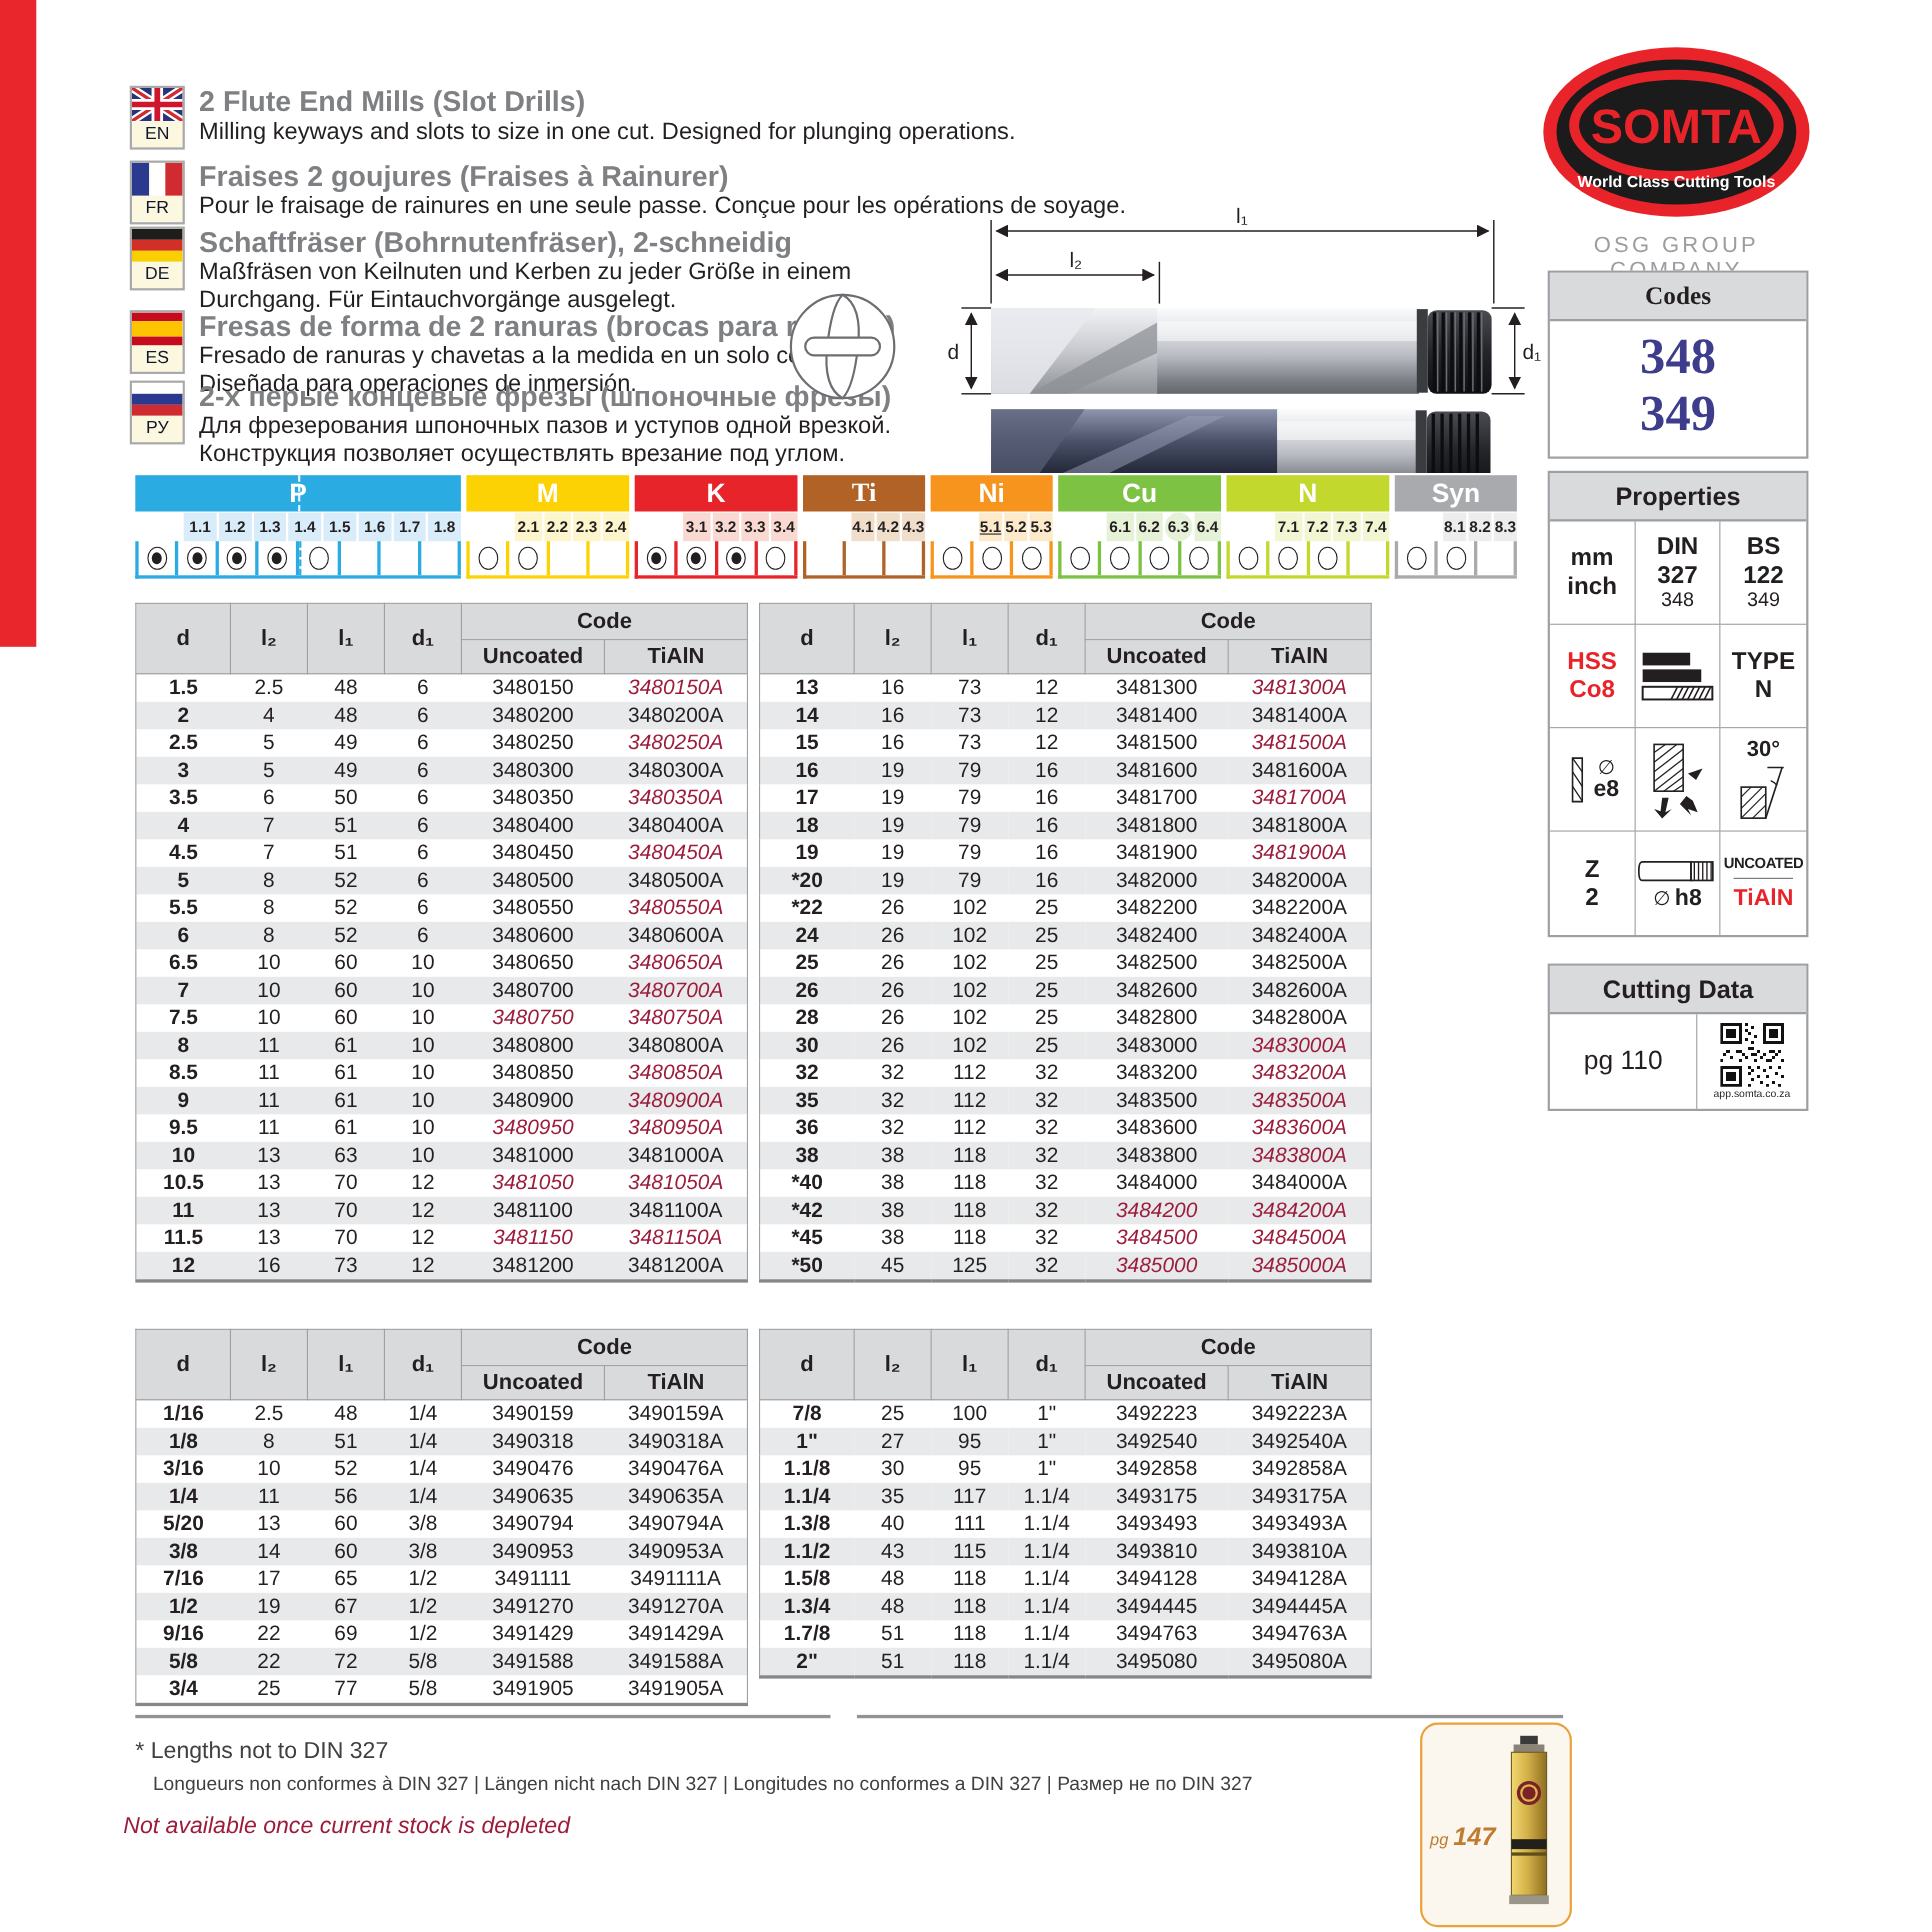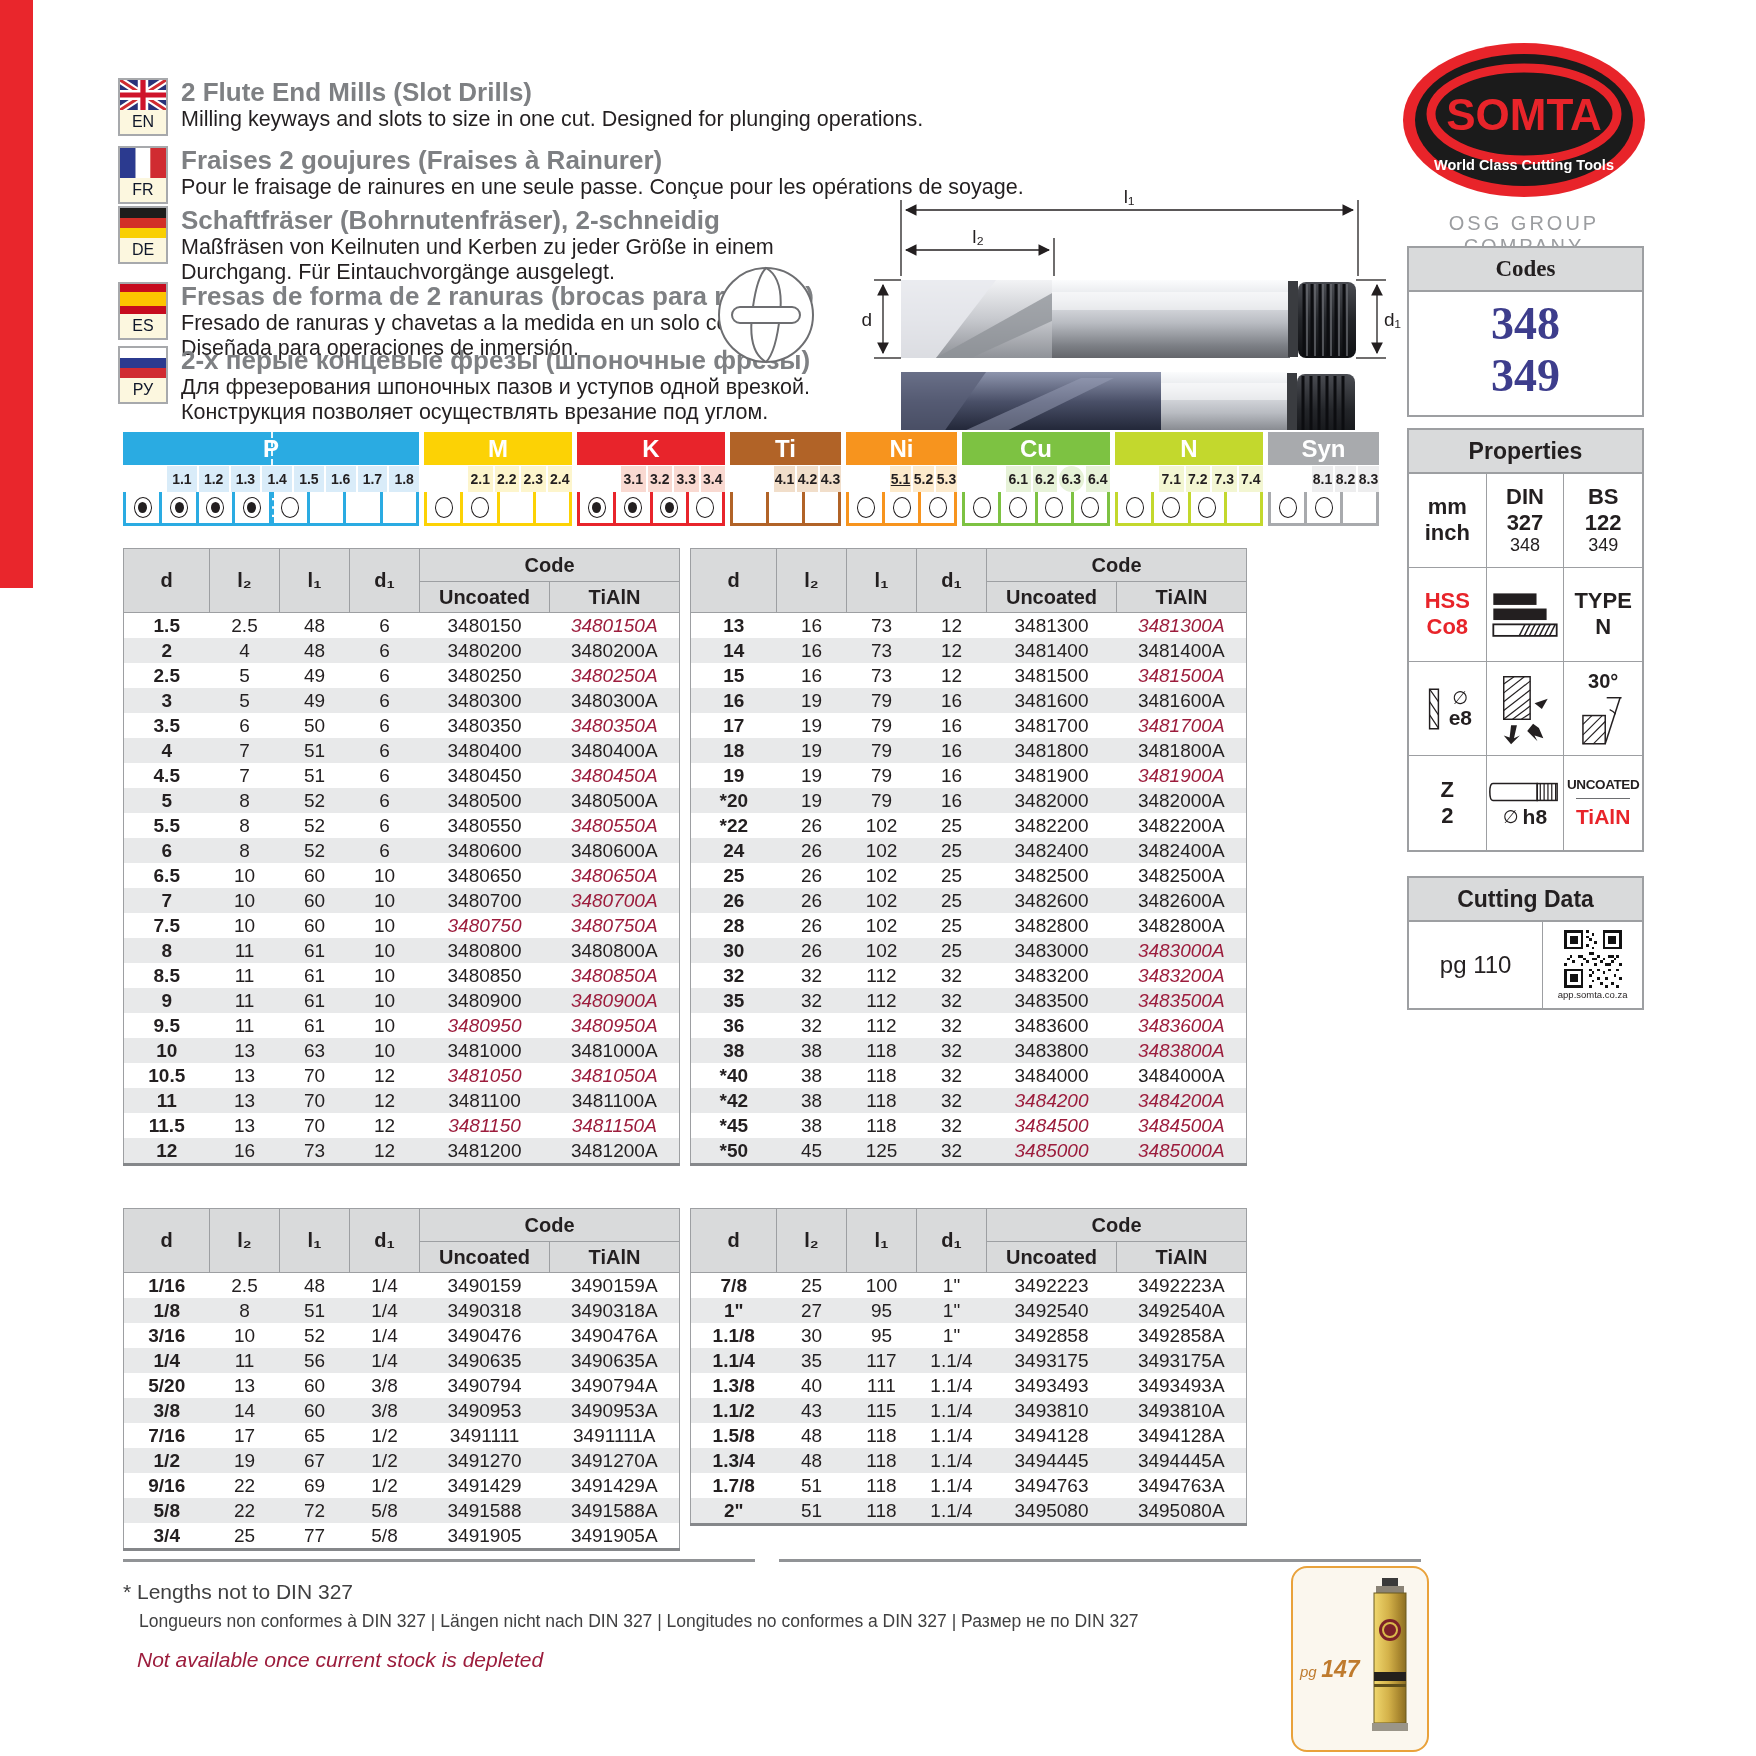--- a/index.html
+++ b/index.html
@@ -68,21 +68,21 @@
   .spec th{background:#d9dadb;font-weight:bold;font-size:20px;border:1.3px solid #9d9fa2;height:32px;padding:0;text-align:center;}
   .spec th.sub{height:30px;}
   .spec td{padding:0;text-align:center;font-size:19px;height:25px;}
   .spec tbody tr:nth-child(even){background:#e8e9ea;}
   .spec td.dcol{font-weight:bold;}
   .spec td.disc{color:#9c1c3c;font-style:italic;}
 
   .divider{position:absolute;height:3px;background:#919396;}
   .fn-star{left:123px;top:1580px;font-size:21px;color:#404041;}
   .fn-multi{left:139px;top:1611px;font-size:17.5px;color:#404041;}
-  .fn-disc{left:137px;top:1648px;font-size:21px;font-style:italic;color:#9c1c3c;}
+  .fn-disc{left:112px;top:1648px;font-size:21px;font-style:italic;color:#9c1c3c;}
 
   .pg-box{left:1291px;top:1566px;width:134px;height:182px;border:2.5px solid #e9a23b;border-radius:16px;background:#fbf7ee;}
   .pg-text{position:absolute;left:7px;top:88px;color:#bf7b2e;font-style:italic;white-space:nowrap;}
   .pg-text .pgw{font-size:15px;}
   .pg-text .pgn{font-size:23px;font-weight:bold;}
   .can-svg{position:absolute;right:9px;top:8px;}
 </style>
 </head>
 <body>
 
@@ -554,21 +554,21 @@
             <div class="radio-o">
               <div class="radio-dot"></div>
             </div>
           </div>
           <div class="mat-radio">
             <div class="radio-o"></div>
           </div>
         </div>
       </div>
       <div class="mat-group" style="--c: #b16327; width: 111px;">
-        <div class="mat-head" style="background: rgb(177, 99, 39);">Ti</div>
+        <div class="mat-head" style="background: rgb(177, 99, 39); font-family: Liberation Serif, serif;">Ti</div>
         <div class="mat-nums">
           <div class="mat-num" style="background: rgb(241, 222, 202);">4.1</div>
           <div class="mat-num" style="background: rgb(241, 222, 202);">4.2</div>
           <div class="mat-num" style="background: rgb(241, 222, 202);">4.3</div>
         </div>
         <div class="mat-radios">
           <div class="mat-radio"></div>
           <div class="mat-radio"></div>
           <div class="mat-radio"></div>
         </div>

